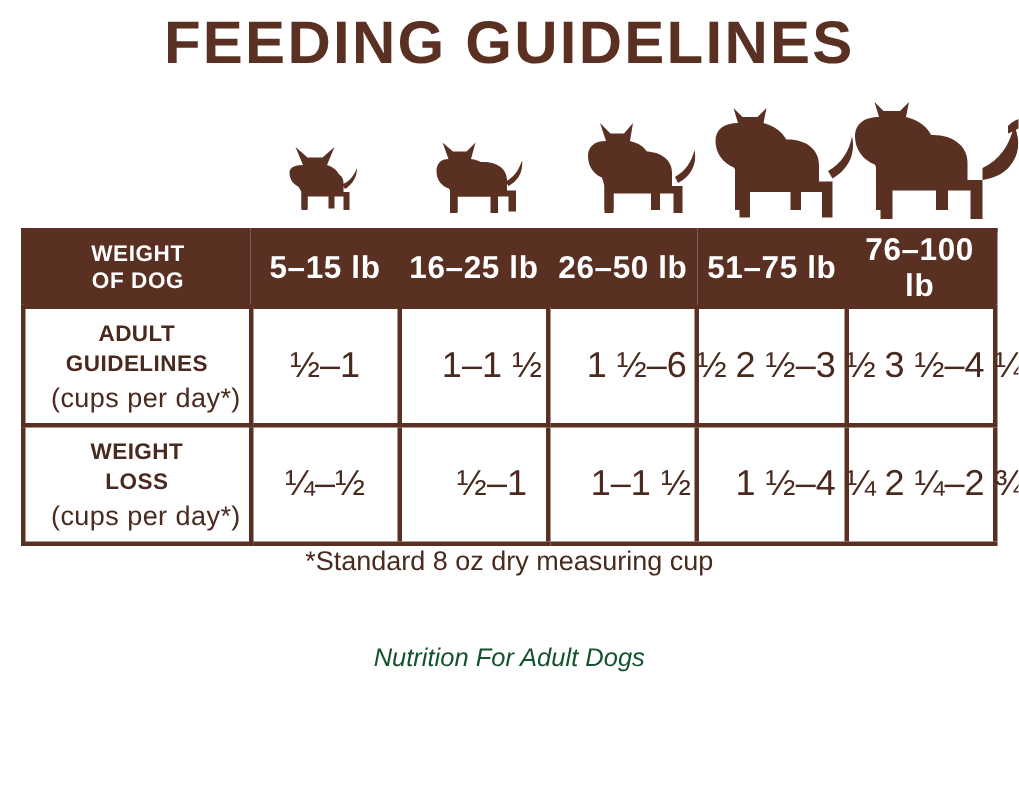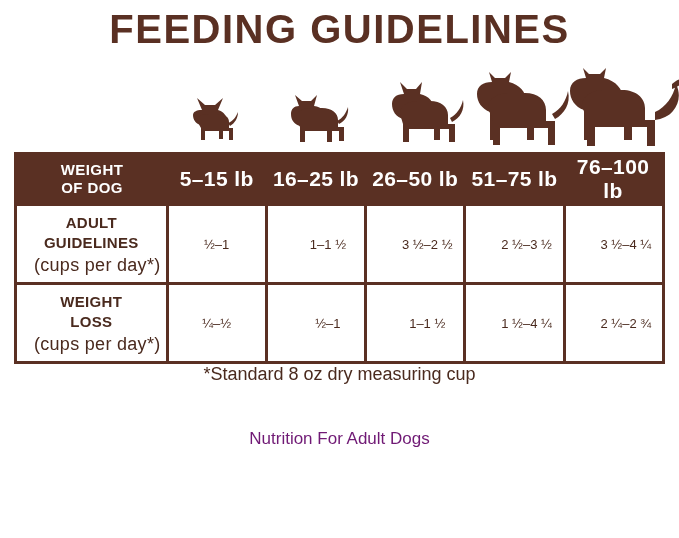--- a/index.html
+++ b/index.html
@@ -81,34 +81,35 @@
     color: #4a2a1e;
   }
   .row-label .sub {
     display: block;
     font-size: 18px;
     font-weight: normal;
     margin-top: 2px;
     padding-left: 12px;
   }
   .value {
-    font-size: 13px;
+    font-size: 24px;
     color: #3f2419;
     white-space: nowrap;
   }
   .footnote {
     text-align: center;
     font-size: 18px;
     color: #4a2a1e;
   }
   .tagline {
     text-align: center;
     font-size: 17px;
-    color: #701a75;
+    color: #14532d;
     margin-top: 44px;
+    font-style: italic;
   }
   
   table.guide {
     border: 3px solid #5a3023;
   }
   .body-row td.sep {
     border-left: 3px solid #5a3023;
     border-right: 3px solid #5a3023;
   }
   .body-row td.val {
@@ -204,21 +205,21 @@
     </tr>
 
     <tr class="body-row">
       <td class="row-label sep">
         <span>ADULT</span><br>
         <span>GUIDELINES</span>
         <span class="sub">(cups per day*)</span>
       </td>
       <td class="value">½–1</td>
       <td class="value val">1–1 ½</td>
-      <td class="value val">3 ½–2 ½</td>
+      <td class="value val">1 ½–6 ½</td>
       <td class="value val">2 ½–3 ½</td>
       <td class="value val">3 ½–4 ¼</td>
     </tr>
 
     <tr class="body-row">
       <td class="row-label sep">
         <span>WEIGHT</span><br>
         <span>LOSS</span>
         <span class="sub">(cups per day*)</span>
       </td>

